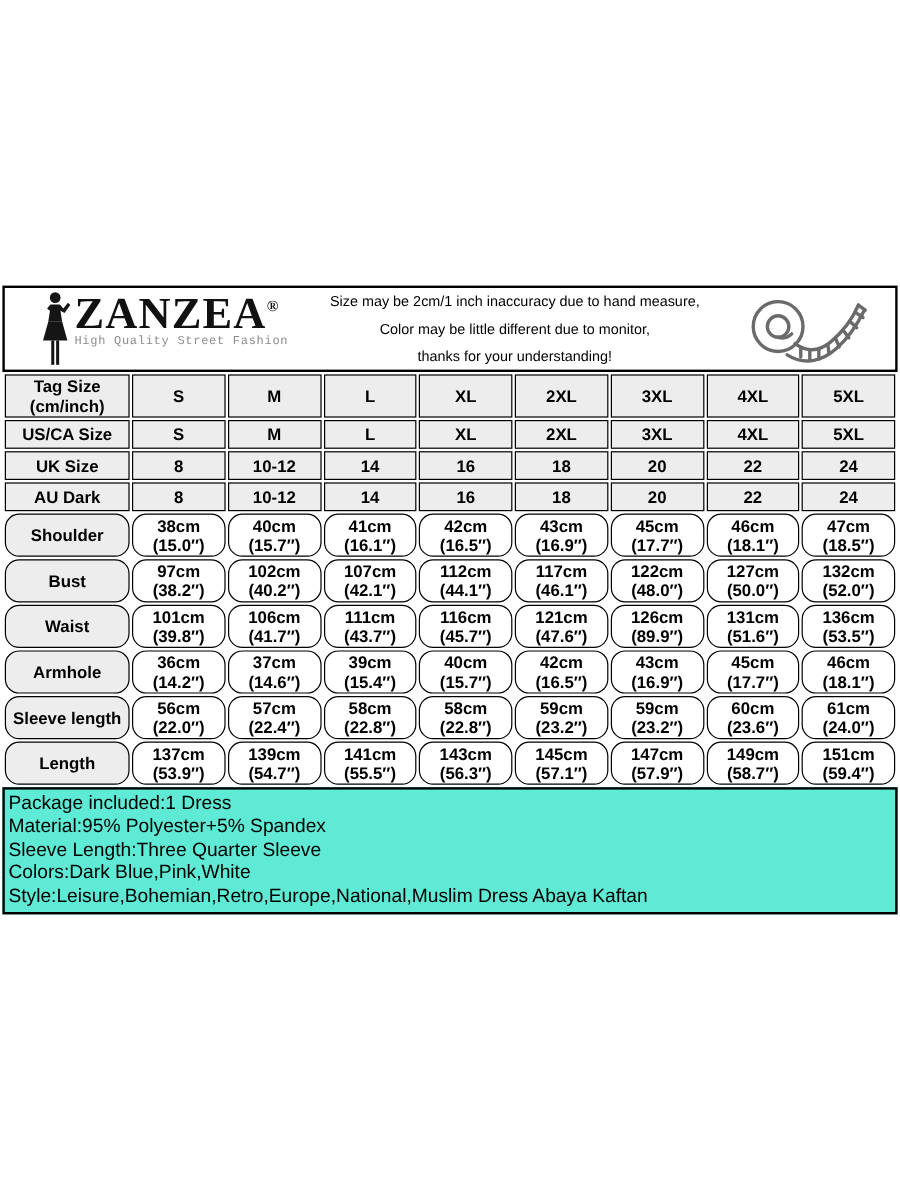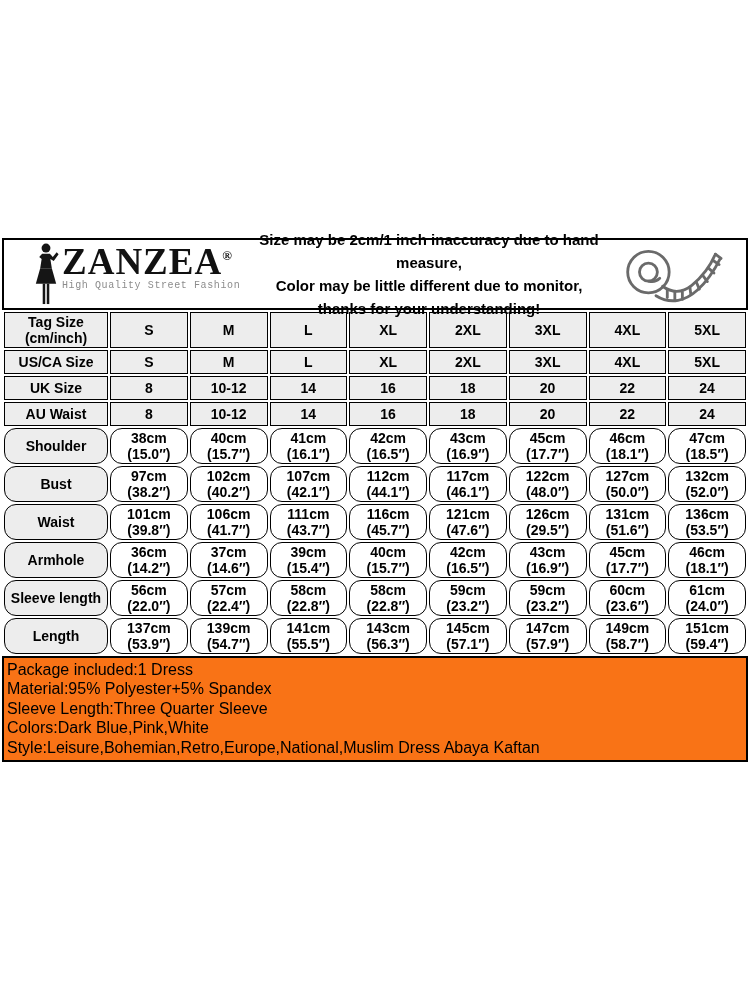--- a/index.html
+++ b/index.html
@@ -29,21 +29,21 @@
   }
   .brand-reg { font-size: 13px; vertical-align: 14px; letter-spacing: 0; }
   .brand-tagline {
     font-size: 10px;
     color: #8c8c8c;
     letter-spacing: 0.6px;
     margin-top: 1px;
     white-space: nowrap;
     font-family: Liberation Mono, monospace;
   }
-  .note-block { flex: 1; text-align: center; font-weight: bold; font-size: 15px; line-height: 23px; }
+  .note-block { flex: 1; text-align: center; font-weight: normal; font-size: 12px; line-height: 23px; }
   .tape-block { width: 140px; display: flex; justify-content: center; align-items: center; padding-right: 8px; }
 
   
   .size-table {
     width: 100%;
     table-layout: fixed;
     border-collapse: separate;
     border-spacing: 2px;
     margin-top: 0;
   }
@@ -64,21 +64,21 @@
   tr.tagrow td { height: 32px; }
   tr.srow td { height: 24px; }
   tr.mrow td { height: 34px; border-radius: 12px; }
 
   
   .footer-box {
     border: 2px solid #000;
     padding: 2px 1px 3px 3px;
     font-size: 16px;
     line-height: 19.4px;
-    background: #f97316;
+    background: #5eead4;
   }
   .info-line { white-space: nowrap; }
 </style>
 </head>
 <body>
 
 <div class="sheet">
 
   <div class="header-box">
     <div class="logo-block">
@@ -157,21 +157,21 @@
       <td>8</td>
       <td>10-12</td>
       <td>14</td>
       <td>16</td>
       <td>18</td>
       <td>20</td>
       <td>22</td>
       <td>24</td>
     </tr>
     <tr class="shaded srow">
-      <td class="row-label">AU Waist</td>
+      <td class="row-label">AU Dark</td>
       <td>8</td>
       <td>10-12</td>
       <td>14</td>
       <td>16</td>
       <td>18</td>
       <td>20</td>
       <td>22</td>
       <td>24</td>
     </tr>
     <tr class="mrow">
@@ -218,21 +218,21 @@
 (39.8″)</td>
       <td>106cm
 (41.7″)</td>
       <td>111cm
 (43.7″)</td>
       <td>116cm
 (45.7″)</td>
       <td>121cm
 (47.6″)</td>
       <td>126cm
-(29.5″)</td>
+(89.9″)</td>
       <td>131cm
 (51.6″)</td>
       <td>136cm
 (53.5″)</td>
     </tr>
     <tr class="mrow">
       <td class="row-label">Armhole</td>
       <td>36cm
 (14.2″)</td>
       <td>37cm

